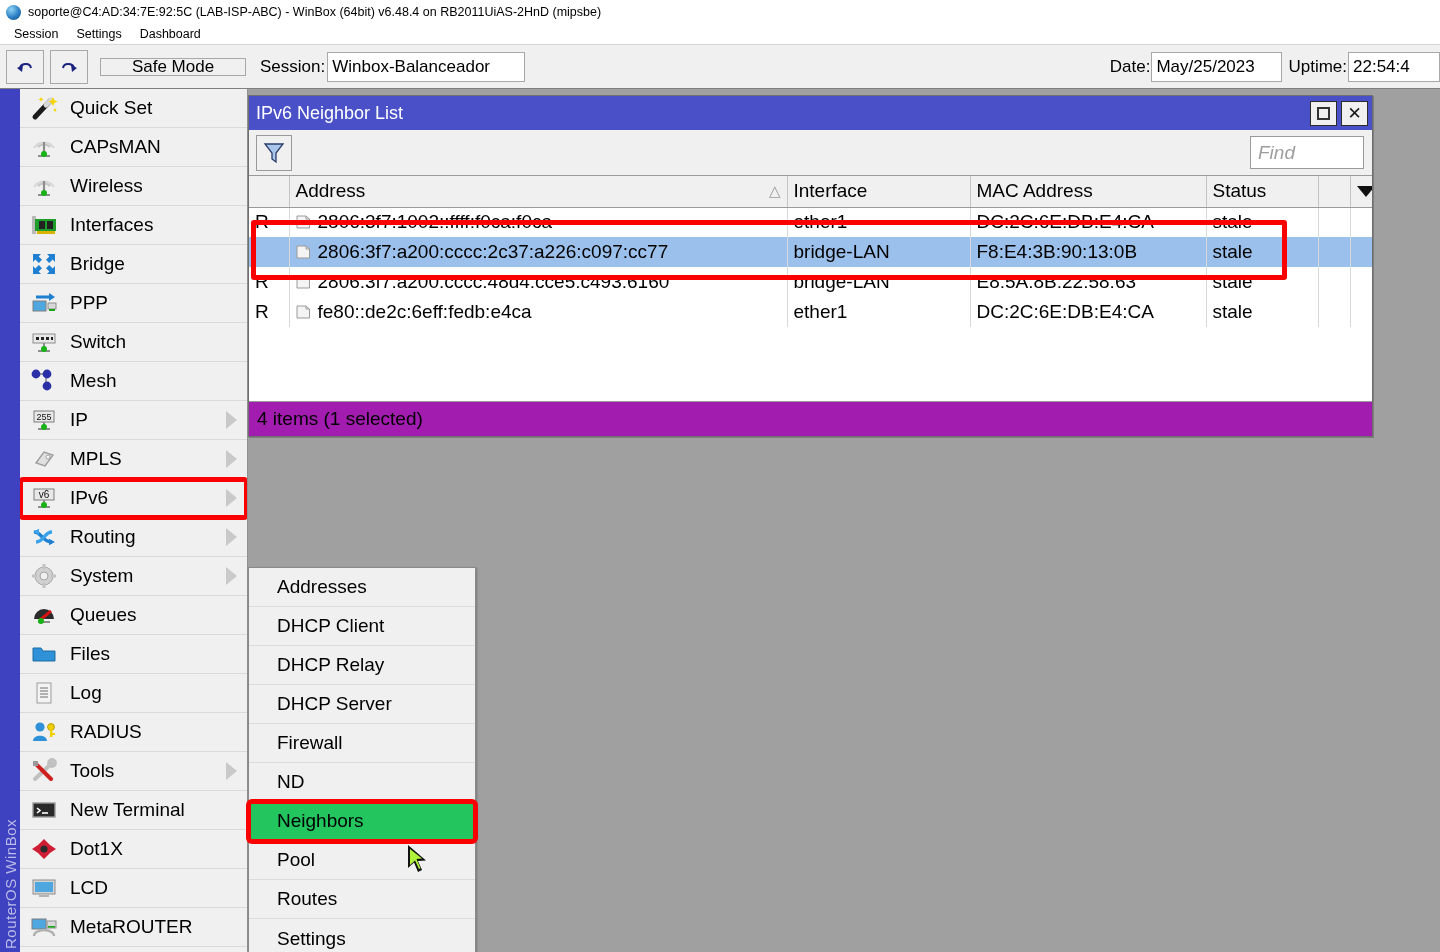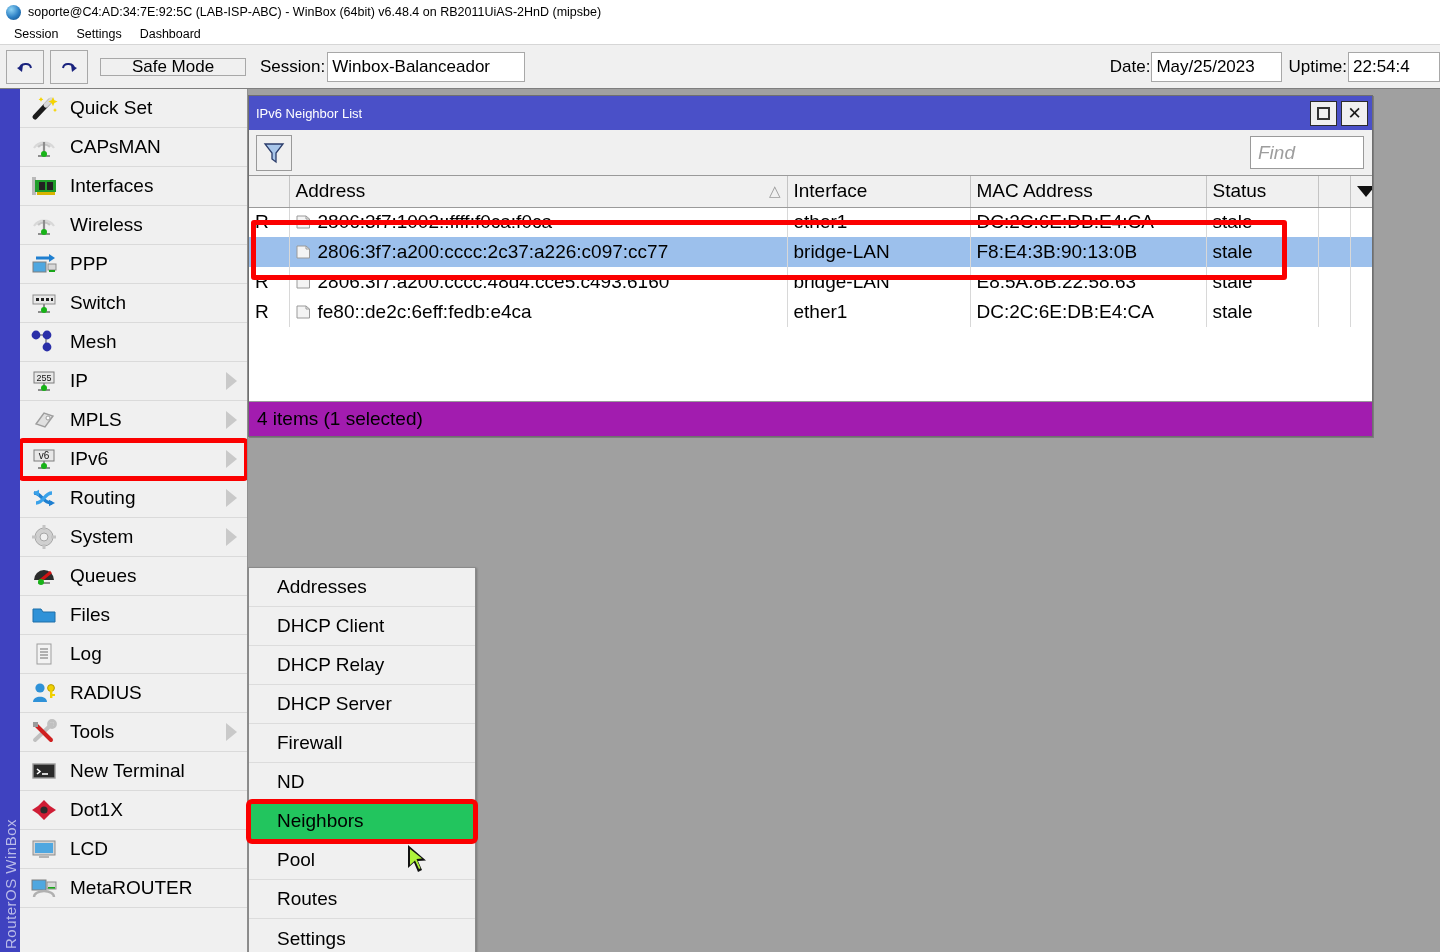--- a/index.html
+++ b/index.html
@@ -182,21 +182,21 @@
   #win-titlebar {
     height: 34px;
     background: #4a50c8;
     display: flex;
     align-items: center;
     padding-left: 7px;
     flex: 0 0 34px;
   }
   #win-title-text {
     color: #ffffff;
-    font-size: 13px;
+    font-size: 18px;
     flex: 1 1 auto;
   }
   .win-btn {
     width: 27px; height: 25px;
     background: #f0f0f0;
     border: 1px solid #2b2b2b;
     margin-right: 4px;
     display: flex; align-items: center; justify-content: center;
     cursor: pointer;
     color: #1a1a1a;
@@ -433,43 +433,56 @@
           <line x1="8" y1="22" x2="20" y2="22" stroke="#8d8d8d" stroke-width="2"></line>
           <circle cx="14" cy="20" r="3" fill="#17b317"></circle>
         </svg>
       </span>
       <span class="side-label">CAPsMAN</span>
     </div>
 
     <div class="side-item">
       <span class="side-icon">
         <svg width="28" height="26" viewBox="0 0 28 26">
+          <path d="M8 13 A8 8 0 0 1 20 13" stroke="#c6c6c6" stroke-width="2.2" fill="none"></path>
+          <path d="M4 14 A12 12 0 0 1 24 14" stroke="#d8d8d8" stroke-width="2.2" fill="none"></path>
+          <line x1="14" y1="8" x2="14" y2="20" stroke="#8d8d8d" stroke-width="2.2"></line>
+          <line x1="8" y1="22" x2="20" y2="22" stroke="#8d8d8d" stroke-width="2"></line>
+          <circle cx="14" cy="20" r="3" fill="#17b317"></circle>
+        </svg>
+      </span>
+      <span class="side-label">Wireless</span>
+    </div>
+
+    <div class="side-item">
+      <span class="side-icon">
+        <svg width="28" height="26" viewBox="0 0 28 26">
           <rect x="2" y="4" width="4" height="18" fill="#b9b9b9"></rect>
           <rect x="5" y="7" width="21" height="12" fill="#1f9d2a"></rect>
           <rect x="9" y="9" width="6" height="8" fill="#222"></rect>
           <rect x="17" y="9" width="6" height="8" fill="#222"></rect>
           <rect x="7" y="19" width="18" height="3" fill="#d8b400"></rect>
         </svg>
       </span>
       <span class="side-label">Interfaces</span>
     </div>
 
     <div class="side-item">
       <span class="side-icon">
         <svg width="28" height="26" viewBox="0 0 28 26">
-          <path d="M8 13 A8 8 0 0 1 20 13" stroke="#c6c6c6" stroke-width="2.2" fill="none"></path>
-          <path d="M4 14 A12 12 0 0 1 24 14" stroke="#d8d8d8" stroke-width="2.2" fill="none"></path>
-          <line x1="14" y1="8" x2="14" y2="20" stroke="#8d8d8d" stroke-width="2.2"></line>
-          <line x1="8" y1="22" x2="20" y2="22" stroke="#8d8d8d" stroke-width="2"></line>
-          <circle cx="14" cy="20" r="3" fill="#17b317"></circle>
-        </svg>
-      </span>
-      <span class="side-label">Wireless</span>
-    </div>
-
+          <g fill="#1f7fd0">
+            <polygon points="3,3 11,3 8.6,5.4 12,8.8 8.8,12 5.4,8.6 3,11"></polygon>
+            <polygon points="25,3 25,11 22.6,8.6 19.2,12 16,8.8 19.4,5.4 17,3"></polygon>
+            <polygon points="3,23 3,15 5.4,17.4 8.8,14 12,17.2 8.6,20.6 11,23"></polygon>
+            <polygon points="25,23 17,23 19.4,20.6 16,17.2 19.2,14 22.6,17.4 25,15"></polygon>
+          </g>
+        </svg>
+      </span>
+      <span class="side-label">Bridge</span>
+    </div>
 
     <div class="side-item">
       <span class="side-icon">
         <svg width="28" height="26" viewBox="0 0 28 26">
           <rect x="3" y="11" width="13" height="10" fill="#4fa7e0" stroke="#7e7e7e"></rect>
           <rect x="18" y="13" width="8" height="6" fill="#d8d8d8" stroke="#8d8d8d"></rect>
           <path d="M6 7 L19 7" stroke="#1f7fd0" stroke-width="3"></path>
           <polygon points="19,3 25,7 19,11" fill="#1f7fd0"></polygon>
           <rect x="19" y="19" width="6" height="2" fill="#19a519"></rect>
         </svg>

